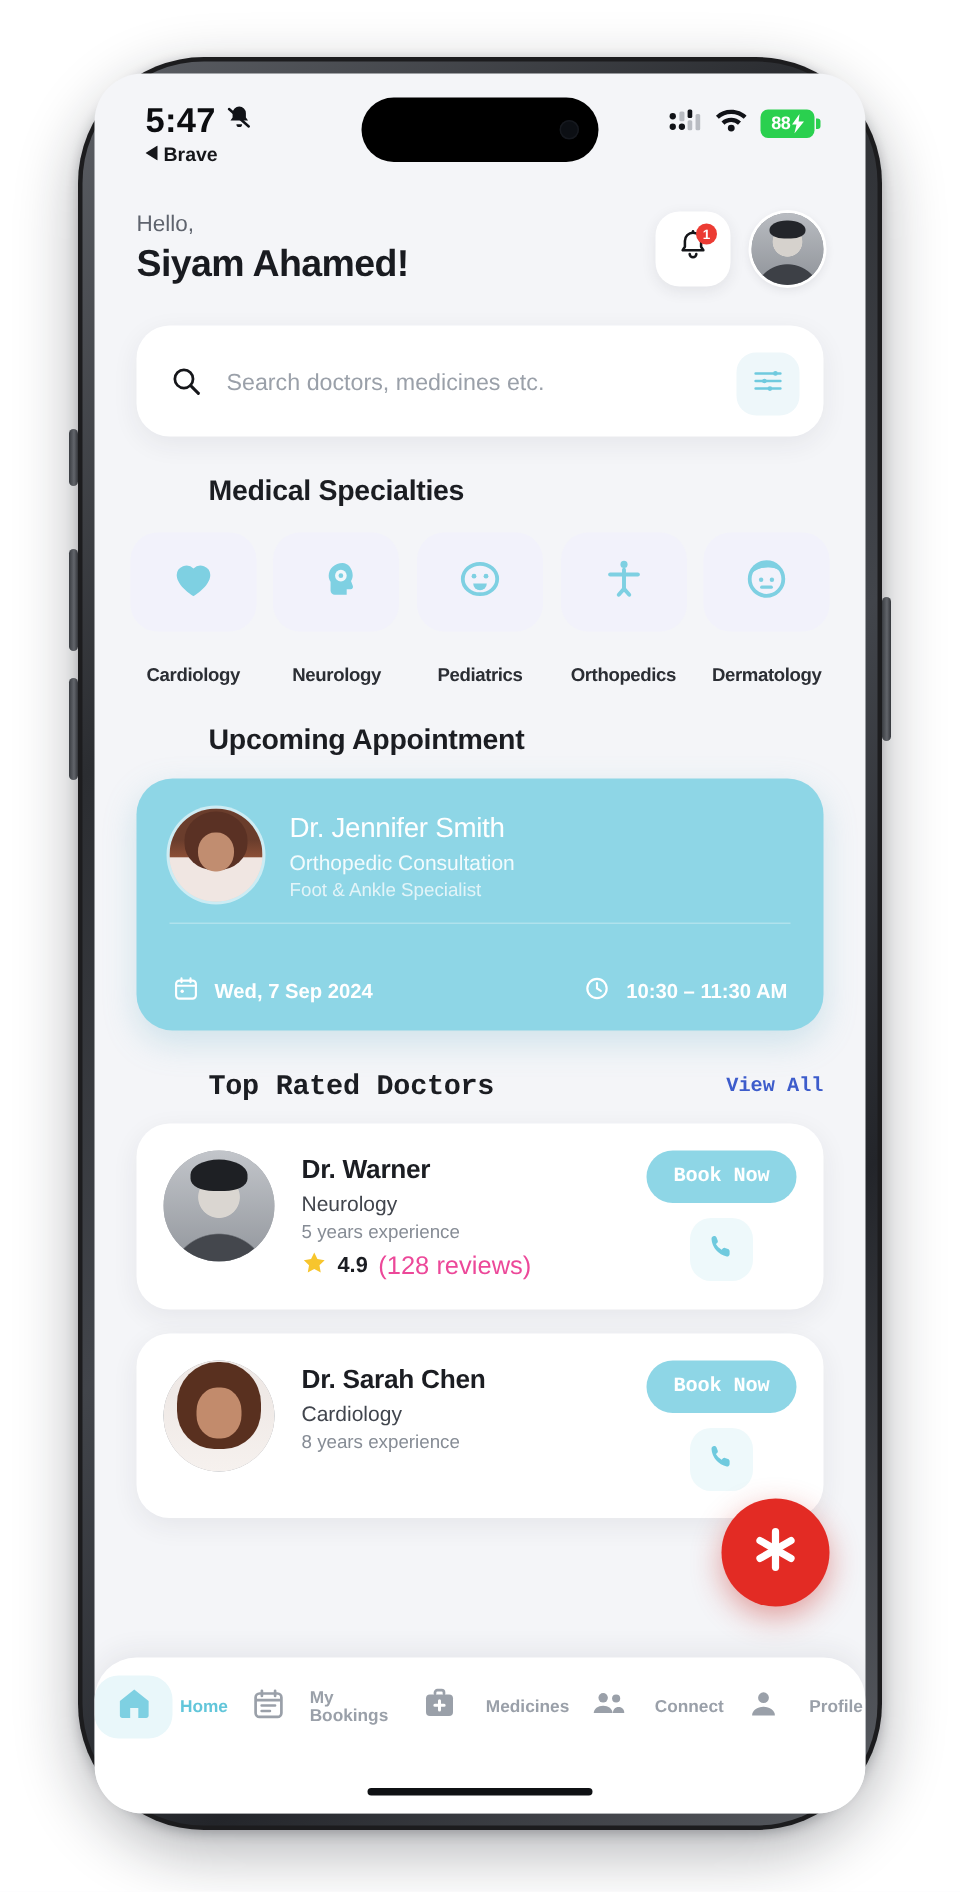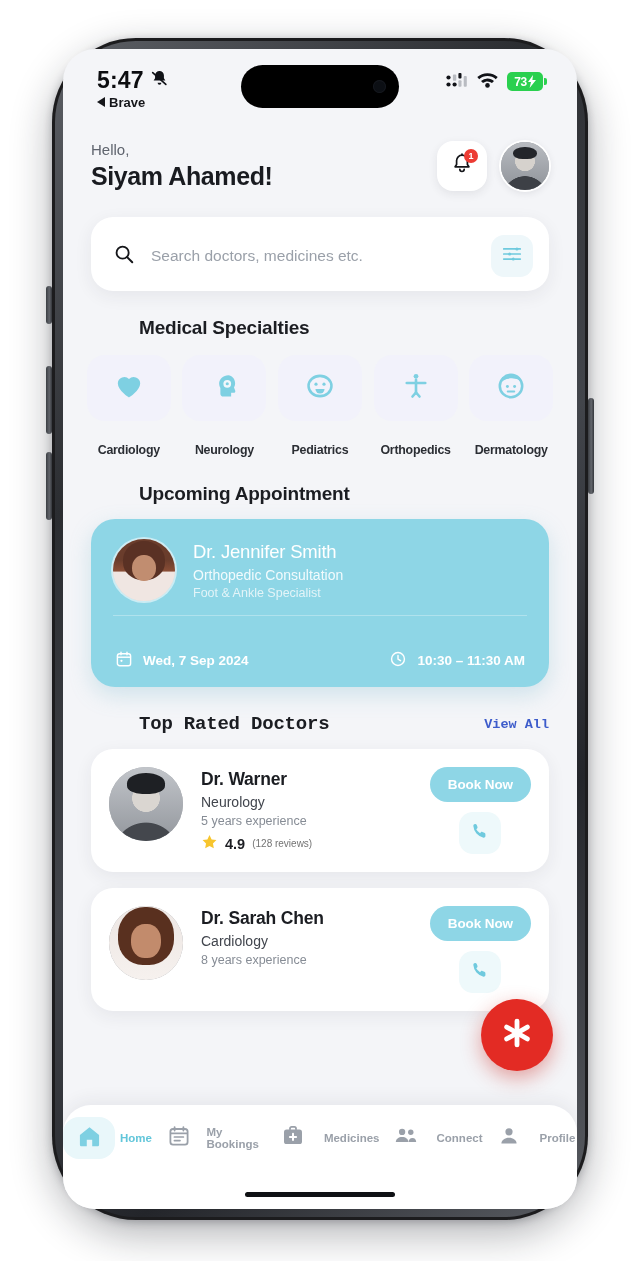--- a/index.html
+++ b/index.html
@@ -173,25 +173,25 @@
   .doc-photo {
     width: 74px; height: 74px; border-radius: 50%;
     background: #9ea2a8; overflow: hidden; flex: none;
   }
   .doc-info { flex: 1; min-width: 0; padding-top: 2px; }
   .doc-name { font-size: 17.5px; font-weight: 800; color: #1b1d22; letter-spacing: -.2px; }
   .doc-spec { font-size: 14px; color: #41454d; margin-top: 4px; }
   .doc-exp { font-size: 12.5px; color: #868c95; margin-top: 4px; }
   .doc-rate { display: flex; align-items: center; gap: 7px; margin-top: 5px; }
   .doc-rate-val { font-size: 14.5px; font-weight: 800; color: #1b1d22; }
-  .doc-rate-rev { font-size: 10px; color: #737373; text-align: center; }
+  .doc-rate-rev { font-size: 17px; color: #ec4899; text-align: center; }
   .doc-actions { display: flex; flex-direction: column; align-items: center; gap: 10px; flex: none; }
   .book-btn {
     background: #8ed6e6; color: #fff; border: 0; border-radius: 18px;
-    padding: 10px 18px; font-family: Liberation Sans, sans-serif;
+    padding: 10px 18px; font-family: Liberation Mono, monospace;
     font-size: 13.5px; font-weight: 800; letter-spacing: -.1px; white-space: nowrap;
   }
   .call-btn {
     width: 42px; height: 42px; border-radius: 14px; background: #eef9fb;
     display: flex; align-items: center; justify-content: center;
   }
 
   
   .fab {
     position: absolute; right: 24px; bottom: 138px;
@@ -282,21 +282,21 @@
           </svg>
         </span>
         <span>
           <svg width="23" height="17" viewBox="0 0 23 17">
             <path d="M11.5 2.2c4 0 7.6 1.5 10.2 3.9l-1.9 2.1A12.1 12.1 0 0 0 11.5 5 12.1 12.1 0 0 0 3.2 8.2L1.3 6.1A15 15 0 0 1 11.5 2.2z" fill="#111318"></path>
             <path d="M11.5 7.5c2.5 0 4.8 1 6.5 2.5l-2 2.1a6.6 6.6 0 0 0-4.5-1.7c-1.7 0-3.3.6-4.5 1.7l-2-2.1a9.6 9.6 0 0 1 6.5-2.5z" fill="#111318"></path>
             <circle cx="11.5" cy="14.4" r="2.3" fill="#111318"></circle>
           </svg>
         </span>
         <span class="battery">
-          <span class="battery-txt">73</span>
+          <span class="battery-txt">88</span>
           <svg width="8" height="13" viewBox="0 0 8 13" style="margin-left:1px">
               <path d="M5 0 0 7h3l-1.4 6L8 5H4.4z" fill="#fff"></path>
             </svg>
         </span>
       </div>
     </div>
     <div class="dynamic-island">
       <span class="di-cam"></span>
     </div>
 

